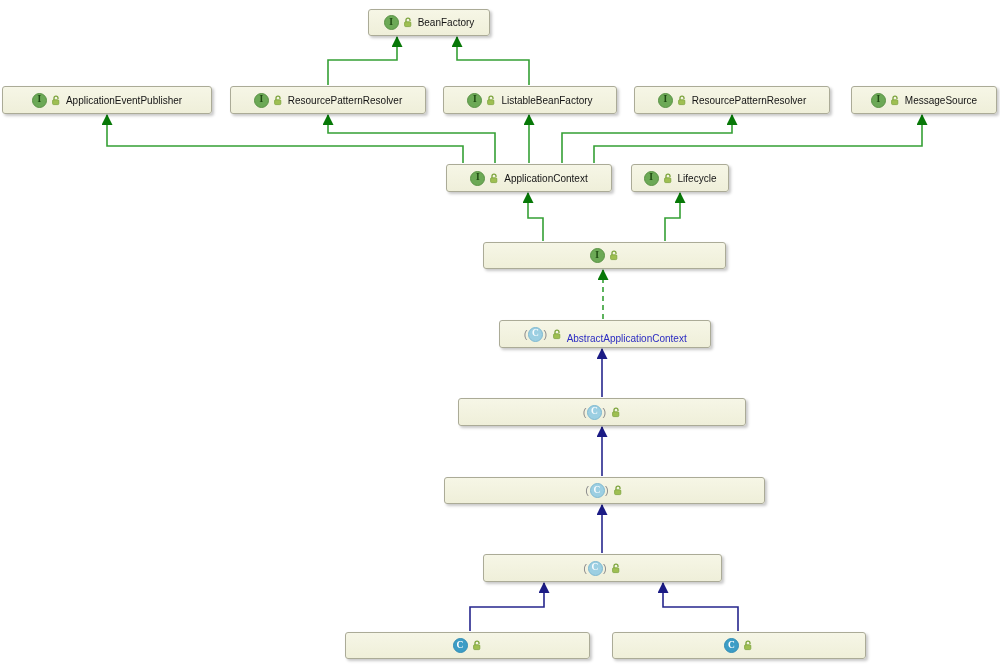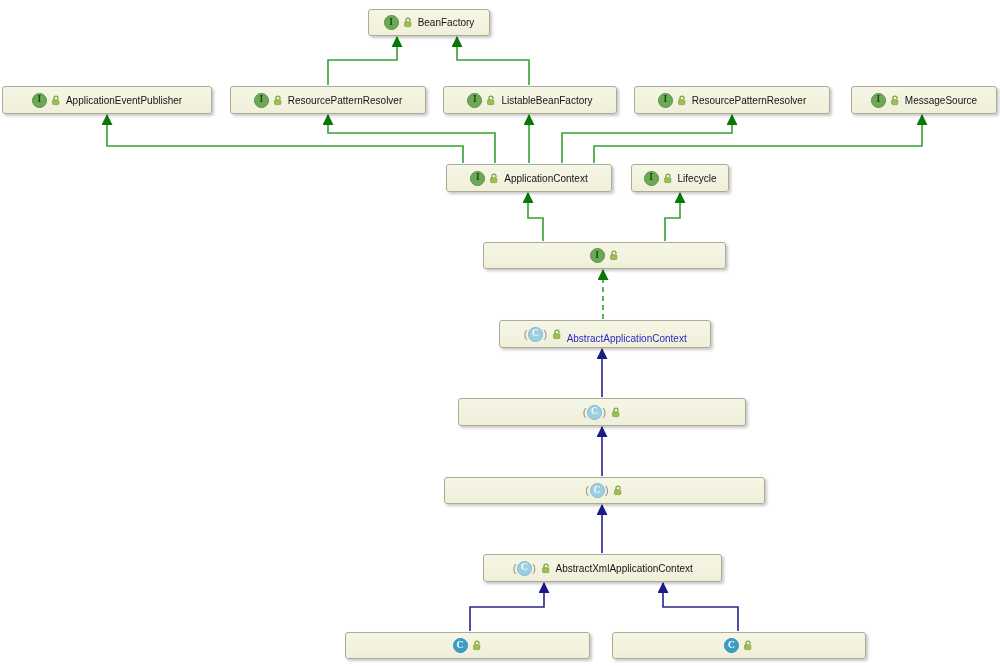--- a/index.html
+++ b/index.html
@@ -198,21 +198,20 @@
           <span class="paren">(</span>
           <span class="badge abs">C</span>
           <span class="paren">)</span>
         </span>
         <span class="lock">
           <svg width="10" height="11" viewBox="0 0 10 11">
             <path d="M3 5 V3.1 a2 2 0 0 1 4 0 V4" fill="none" stroke="#7BA33C" stroke-width="1.3"></path>
             <rect x="1.6" y="4.8" width="6.2" height="4.8" rx="1" fill="#9FBF52" stroke="#7BA33C" stroke-width="0.8"></rect>
           </svg>
         </span>
-        <span class="label">AbstractXmlApplicationContext</span>
       </div>
       <div class="node" style="left: 345px; top: 632px; width: 245px; height: 27px;">
         <span class="badge cls">C</span>
         <span class="lock">
           <svg width="10" height="11" viewBox="0 0 10 11">
             <path d="M3 5 V3.1 a2 2 0 0 1 4 0 V4" fill="none" stroke="#7BA33C" stroke-width="1.3"></path>
             <rect x="1.6" y="4.8" width="6.2" height="4.8" rx="1" fill="#9FBF52" stroke="#7BA33C" stroke-width="0.8"></rect>
           </svg>
         </span>
       </div>

